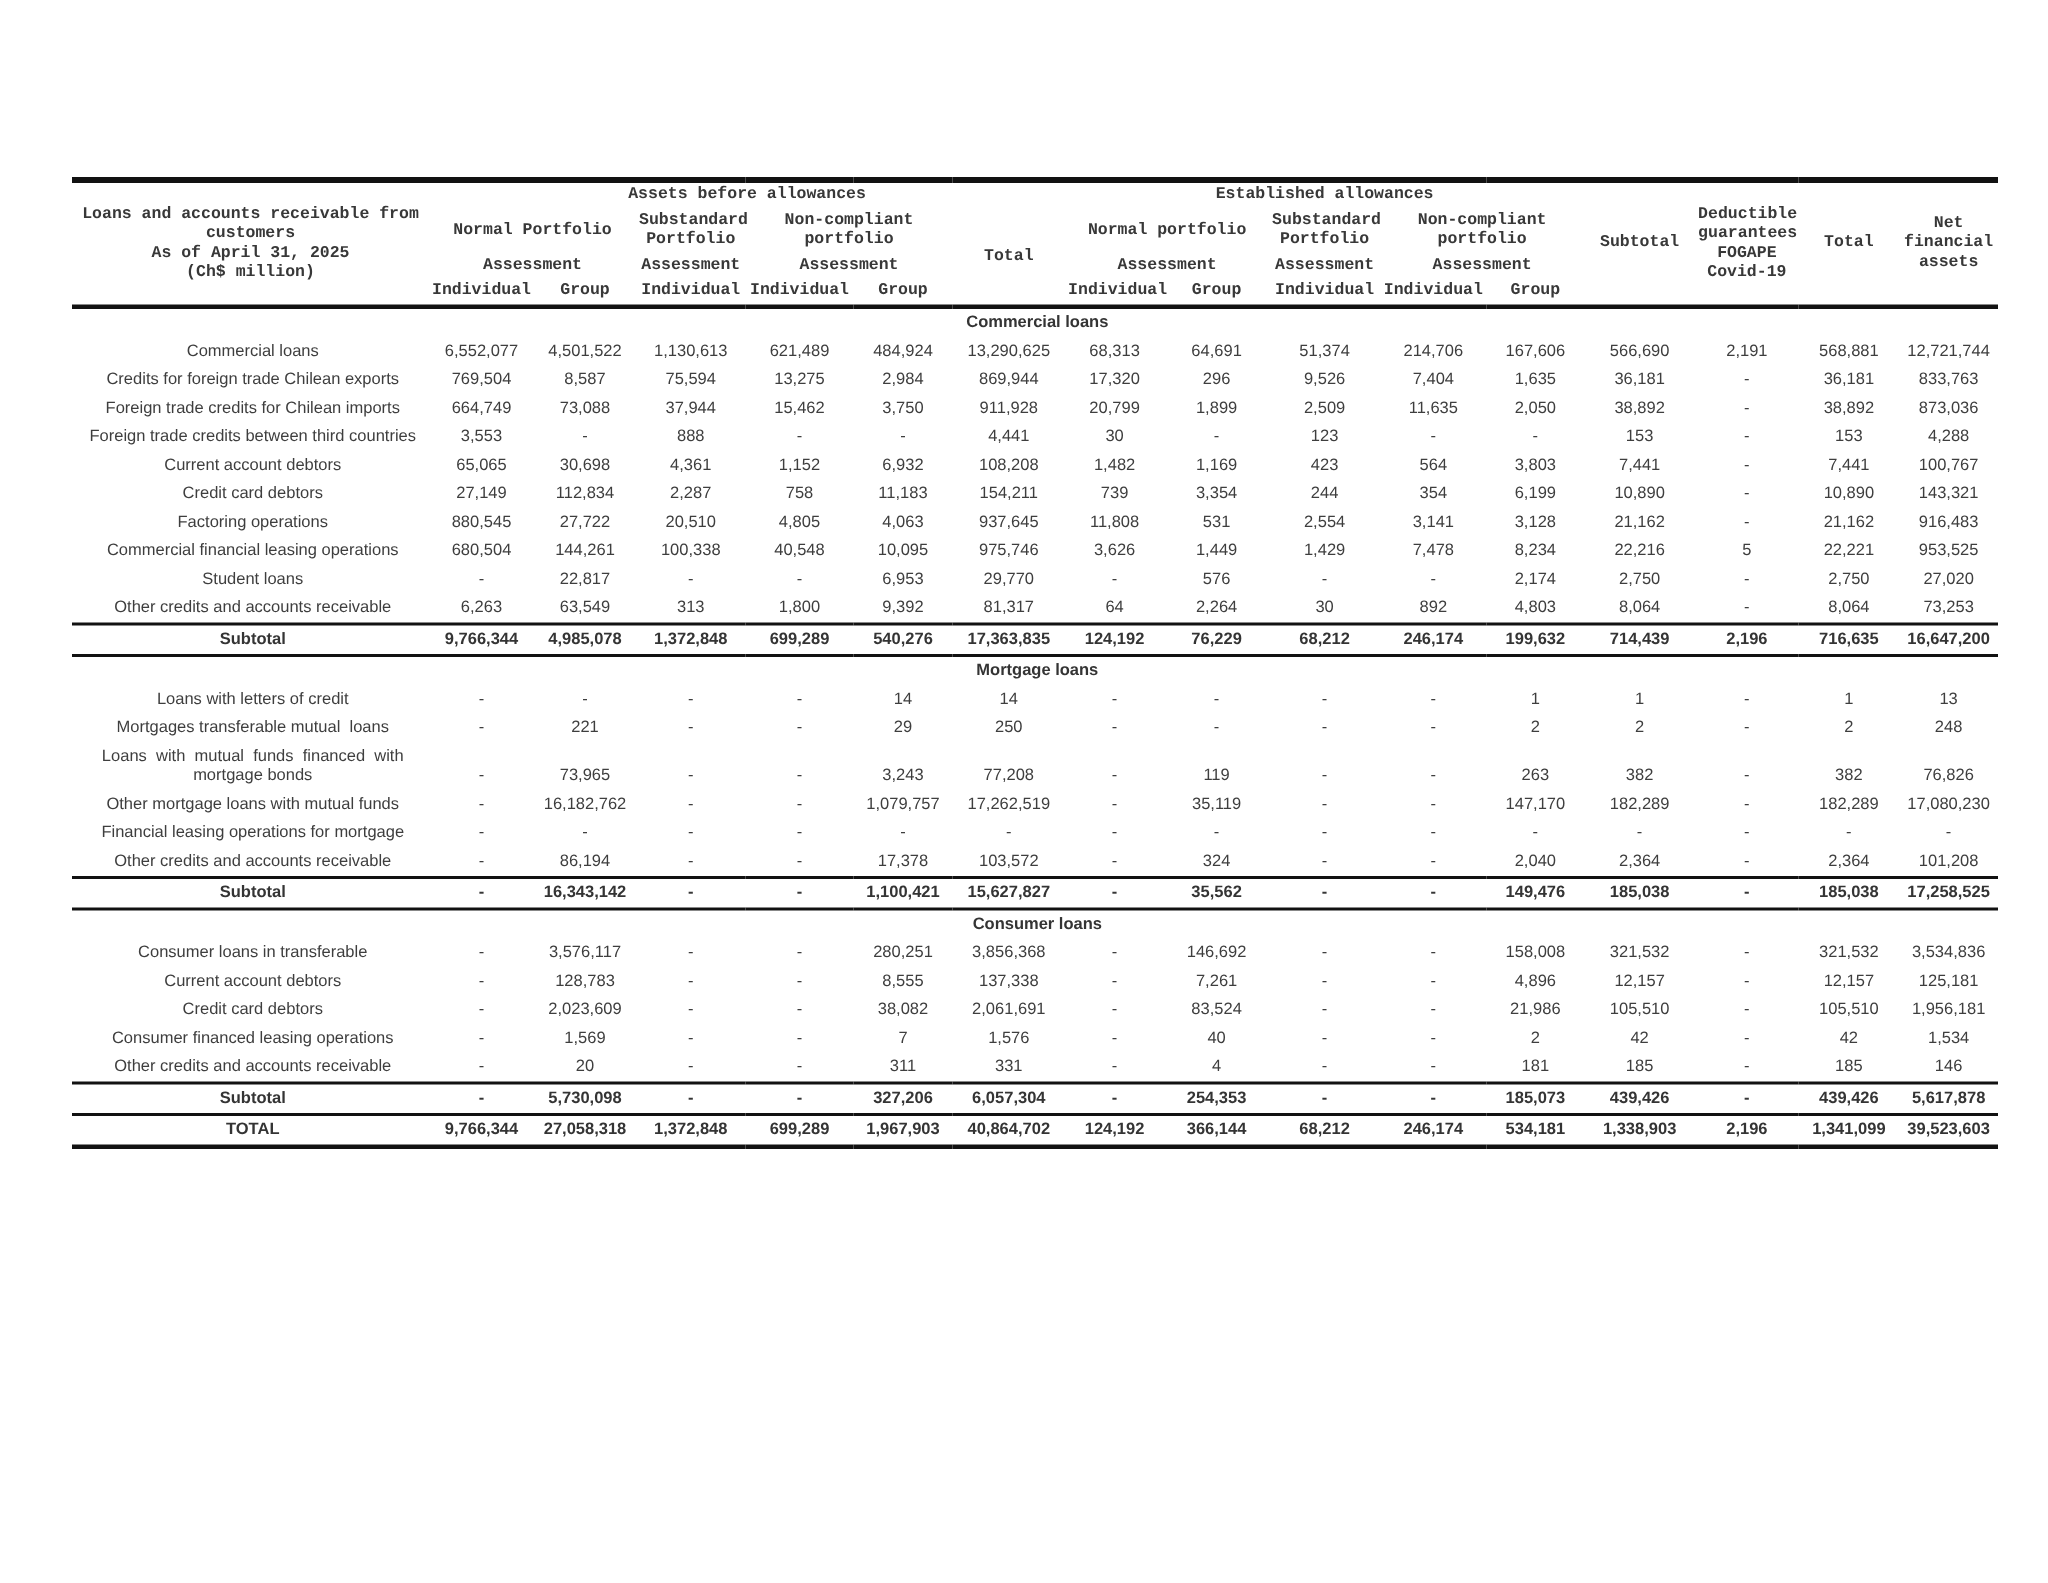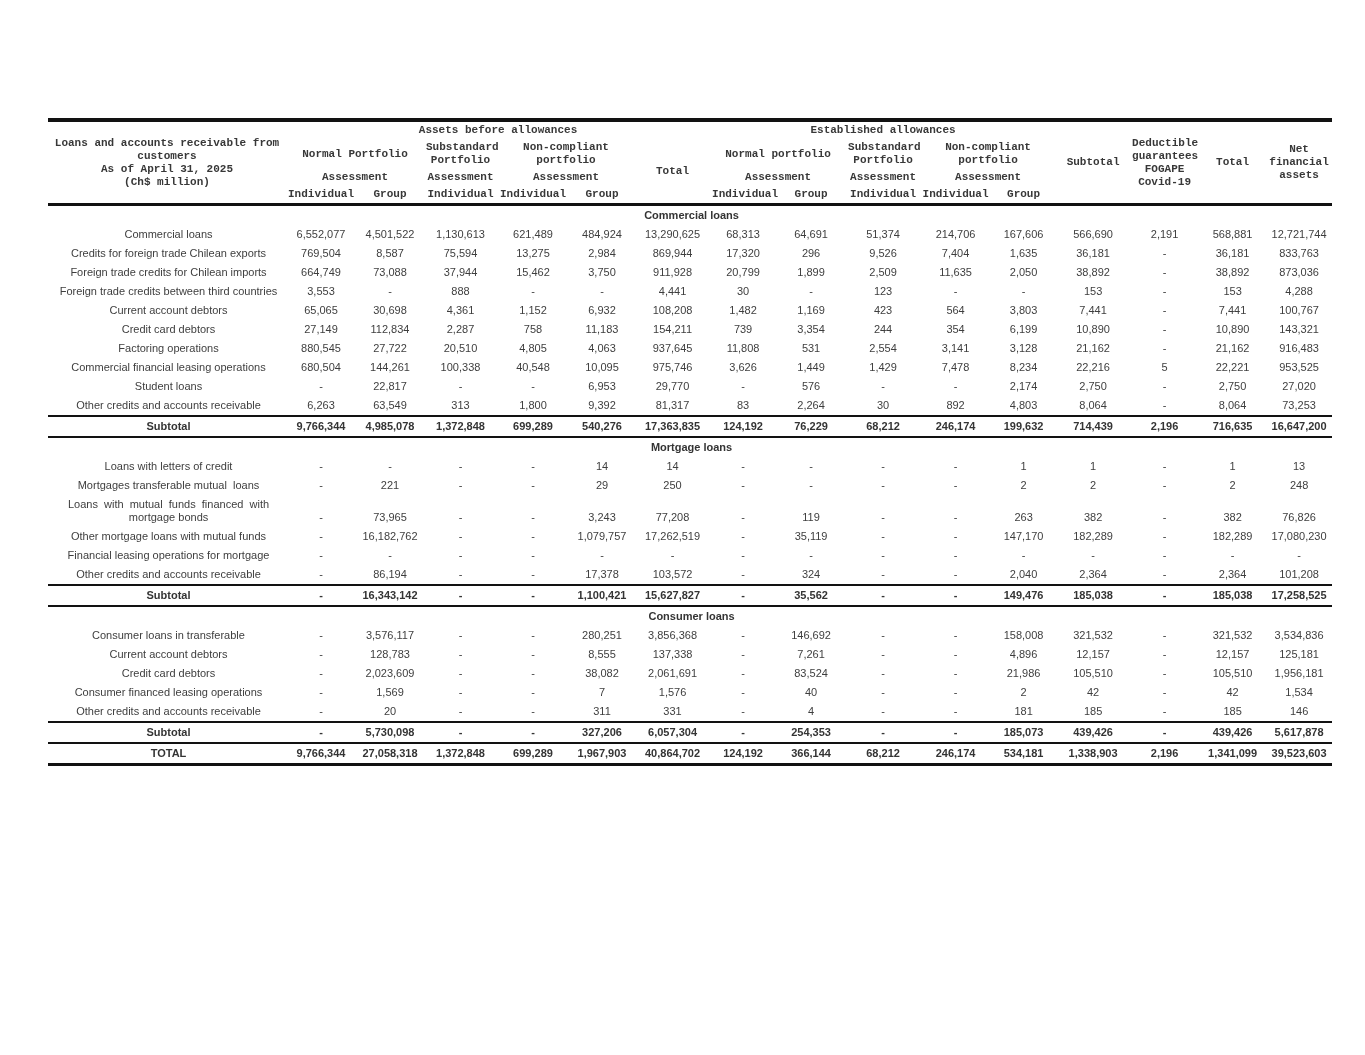--- a/index.html
+++ b/index.html
@@ -249,21 +249,21 @@
           <td class="num">27,020</td>
         </tr>
         <tr class="data">
           <td class="lbl">Other credits and accounts receivable</td>
           <td class="num">6,263</td>
           <td class="num">63,549</td>
           <td class="num">313</td>
           <td class="num">1,800</td>
           <td class="num">9,392</td>
           <td class="num">81,317</td>
-          <td class="num">83</td>
+          <td class="num">64</td>
           <td class="num">2,264</td>
           <td class="num">30</td>
           <td class="num">892</td>
           <td class="num">4,803</td>
           <td class="num">8,064</td>
           <td class="num">-</td>
           <td class="num">8,064</td>
           <td class="num">73,253</td>
         </tr>
         <tr class="subtotal">

